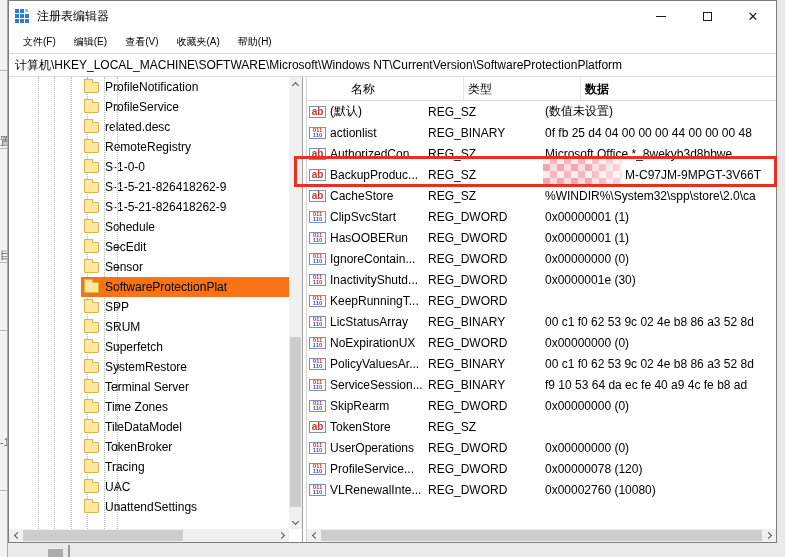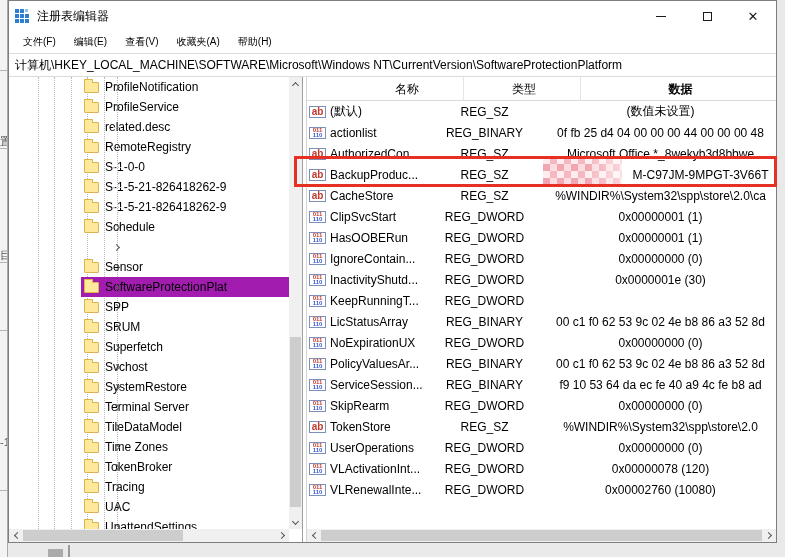--- a/index.html
+++ b/index.html
@@ -15,21 +15,21 @@
     background:#f3f3f3; border-right:1px solid #ababab; overflow:hidden; }
   .bg-frag{ position:absolute; left:0; width:8px; overflow:hidden; color:#555; font-size:11px; }
   .bg-line{ position:absolute; left:0; width:8px; height:0; border-top:1px solid #b5b5b5; }
   
   .bg-bottom{ position:absolute; left:8px; right:0; top:543px; height:14px; background:#eaeaea; }
   .bg-bottom-rect{ position:absolute; left:48px; top:549px; width:15px; height:8px; background:#ababab; }
   .bg-bottom-line{ position:absolute; left:68px; top:545px; width:2px; height:12px; background:#9a9a9a; }
 
   
   .win{ position:absolute; left:8px; top:0; width:769px; height:543px;
-    background:#fff; border:1px solid #7e7e7e; display:flex; flex-direction:column;text-align:center; }
+    background:#fff; border:1px solid #7e7e7e; display:flex; flex-direction:column; }
 
   .titlebar{ height:30px; display:flex; align-items:center; background:#fff; flex:0 0 auto; }
   .app-icon{ width:16px; height:16px; margin:0 6px 0 6px; position:relative; display:grid;
     grid-template-columns:4px 4px 4px; grid-template-rows:4px 4px 4px; gap:1px; padding-top:1px; }
   .app-icon i{ background:#2d7dd2; }
   .app-icon i.lt{ background:#8ec4ec; }
   .title-text{ font-size:12px; color:#000; }
   .win-controls{ margin-left:auto; display:flex; height:30px; }
   .wc{ width:46px; height:30px; display:flex; align-items:center; justify-content:center; cursor:default; }
   .wc-min i{ display:block; width:10px; height:0; border-top:1px solid #1a1a1a; }
@@ -47,21 +47,21 @@
 
   
   .tree-panel{ width:294px; flex:0 0 auto; position:relative; border-right:1px solid #9f9f9f; background:#fff; overflow:hidden; }
   .vdot{ position:absolute; top:0; bottom:13px; width:0; border-left:1px dotted #b9b9b9; }
   .tree-items{ position:absolute; left:0; top:0; right:13px; bottom:13px; overflow:hidden; }
   .tree-row{ position:relative; height:20px; display:flex; align-items:center; padding-left:72px; }
   .chev-wrap{ position:absolute; left:102px; top:0; width:12px; height:20px; display:flex; align-items:center; justify-content:center; }
   .chev{ width:5px; height:5px; border-right:1px solid #5f5f5f; border-bottom:1px solid #5f5f5f; transform:rotate(-45deg); margin-left:-2px; }
   .tree-row.leaf .chev{ width:8px; height:0; border:none; border-top:1px dotted #b9b9b9; transform:none; margin-left:0; }
   .row-body{ flex:1; height:100%; display:flex; align-items:center; padding-left:3px; overflow:hidden; white-space:nowrap; }
-  .tree-row.selected .row-body{ background:#a21caf; }
+  .tree-row.selected .row-body{ background:#f97316; }
   .folder{ position:relative; width:15px; height:11px; flex:0 0 auto; margin-right:6px;
     background:#fde89b; border:1px solid #d8b54e; border-radius:1px; }
   .folder::before{ content:""; position:absolute; left:-1px; top:-4px; width:7px; height:3px;
     background:#fde89b; border:1px solid #d8b54e; border-bottom:none; border-radius:1px 1px 0 0; }
   .tree-label{ font-size:12px; }
 
   
   .vscroll{ position:absolute; right:0; top:0; width:13px; bottom:13px; background:#f0f0f0; }
   .vthumb{ position:absolute; left:1px; right:1px; top:260px; height:170px; background:#cdcdcd; }
   .sb-arrow{ position:absolute; width:13px; height:13px; display:flex; align-items:center; justify-content:center; background:#f0f0f0; }
@@ -259,20 +259,24 @@
     <span class="row-body">
       <span class="folder"></span>
       <span class="tree-label">Schedule</span>
     </span>
   </div>
 
   <div class="tree-row">
     <span class="chev-wrap">
                 <span class="chev"></span>
               </span>
+    <span class="row-body">
+      <span class="folder"></span>
+      <span class="tree-label">SecEdit</span>
+    </span>
   </div>
 
   <div class="tree-row">
     <span class="chev-wrap">
                 <span class="chev"></span>
               </span>
     <span class="row-body">
       <span class="folder"></span>
       <span class="tree-label">Sensor</span>
     </span>
@@ -311,29 +315,20 @@
   <div class="tree-row">
     <span class="chev-wrap">
                 <span class="chev"></span>
               </span>
     <span class="row-body">
       <span class="folder"></span>
       <span class="tree-label">Superfetch</span>
     </span>
   </div>
 
-  <div class="tree-row">
-    <span class="chev-wrap">
-                <span class="chev"></span>
-              </span>
-    <span class="row-body">
-      <span class="folder"></span>
-      <span class="tree-label">Svchost</span>
-    </span>
-  </div>
 
   <div class="tree-row">
     <span class="chev-wrap">
                 <span class="chev"></span>
               </span>
     <span class="row-body">
       <span class="folder"></span>
       <span class="tree-label">SystemRestore</span>
     </span>
   </div>
@@ -347,31 +342,31 @@
       <span class="tree-label">Terminal Server</span>
     </span>
   </div>
 
   <div class="tree-row">
     <span class="chev-wrap">
                 <span class="chev"></span>
               </span>
     <span class="row-body">
       <span class="folder"></span>
+      <span class="tree-label">Time Zones</span>
+    </span>
+  </div>
+
+  <div class="tree-row">
+    <span class="chev-wrap">
+                <span class="chev"></span>
+              </span>
+    <span class="row-body">
+      <span class="folder"></span>
       <span class="tree-label">TileDataModel</span>
-    </span>
-  </div>
-
-  <div class="tree-row">
-    <span class="chev-wrap">
-                <span class="chev"></span>
-              </span>
-    <span class="row-body">
-      <span class="folder"></span>
-      <span class="tree-label">Time Zones</span>
     </span>
   </div>
 
   <div class="tree-row">
     <span class="chev-wrap">
                 <span class="chev"></span>
               </span>
     <span class="row-body">
       <span class="folder"></span>
       <span class="tree-label">TokenBroker</span>
@@ -571,36 +566,35 @@
     <span class="cell c-type">REG_DWORD</span>
     <span class="cell c-data">0x00000000 (0)</span>
   </div>
 
   <div class="lrow">
     <span class="cell c-name">
       <i class="vicon string"></i>
       <span class="vname">TokenStore</span>
     </span>
     <span class="cell c-type">REG_SZ</span>
-    <span class="cell c-data">%WINDIR%\System32\spp\store\2.0</span>
   </div>
 
   <div class="lrow">
     <span class="cell c-name">
       <i class="vicon binary"></i>
       <span class="vname">UserOperations</span>
     </span>
     <span class="cell c-type">REG_DWORD</span>
     <span class="cell c-data">0x00000000 (0)</span>
   </div>
 
   <div class="lrow">
     <span class="cell c-name">
       <i class="vicon binary"></i>
-      <span class="vname">VLActivationInt...</span>
+      <span class="vname">ProfileService...</span>
     </span>
     <span class="cell c-type">REG_DWORD</span>
     <span class="cell c-data">0x00000078 (120)</span>
   </div>
 
   <div class="lrow">
     <span class="cell c-name">
       <i class="vicon binary"></i>
       <span class="vname">VLRenewalInte...</span>
     </span>

